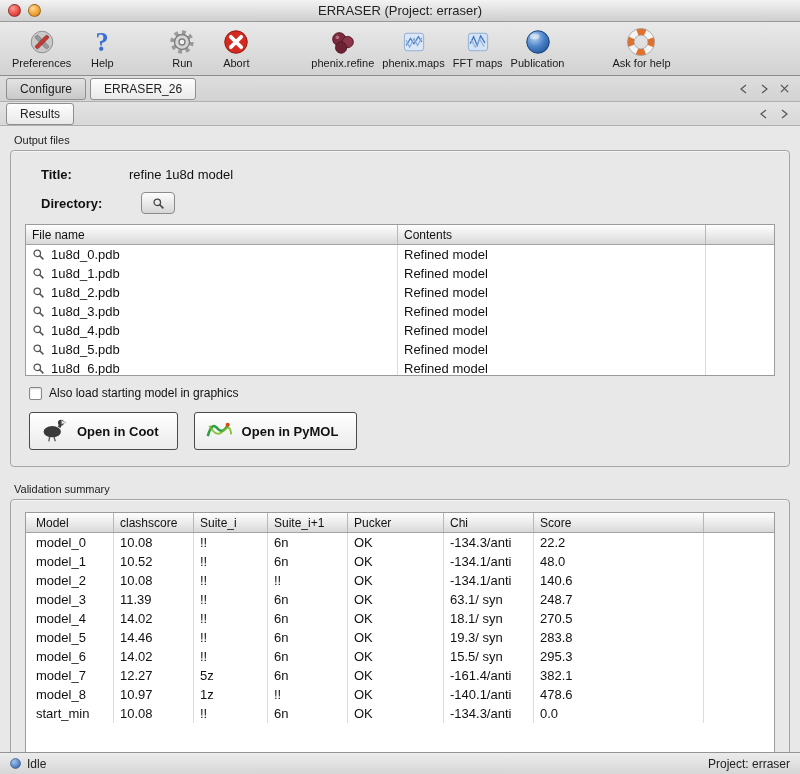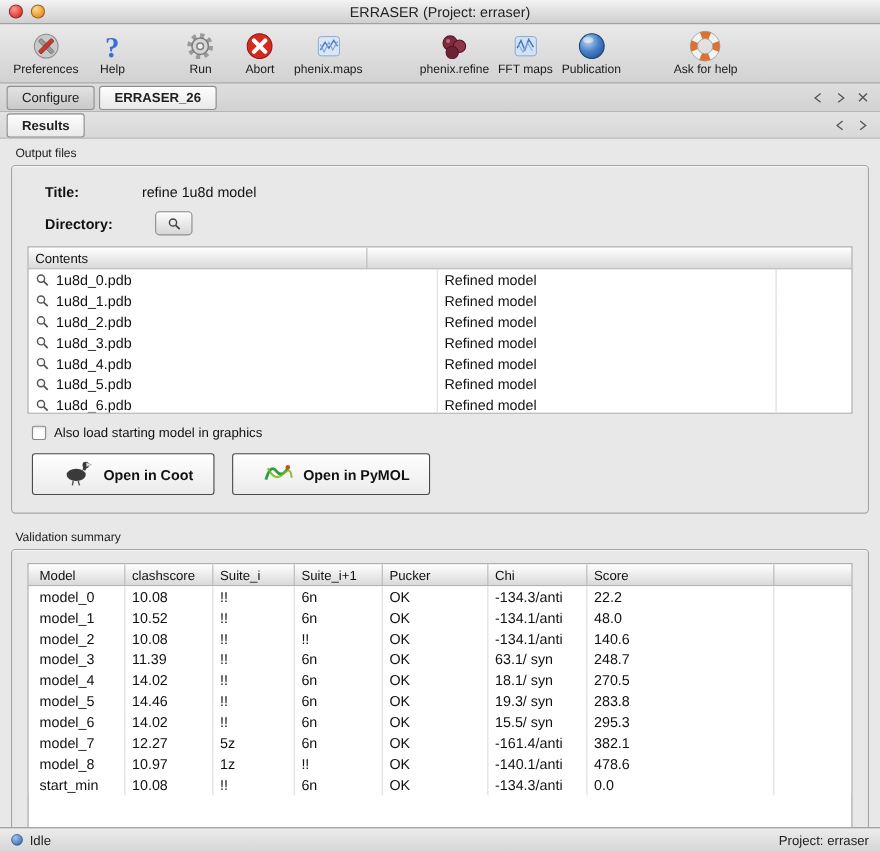--- a/index.html
+++ b/index.html
@@ -24,21 +24,21 @@
   .tool .ticon { height:31px; display:flex; align-items:center; justify-content:center; }
   .tool .tlabel { font-size:11px; color:#1a1a1a; white-space:nowrap; margin-top:0; }
   .gap-sm { margin-left:26px; } .gap-md { margin-left:44px; } .gap-lg { margin-left:40px; }
 
   
   .tabrow { flex:0 0 26px; display:flex; align-items:center; background:linear-gradient(#dedede,#d2d2d2);
     border-bottom:1px solid #b0b0b0; padding:0 6px; }
   .tabrow.sub { flex:0 0 24px; background:linear-gradient(#e3e3e3,#d8d8d8); }
   .tab { font-size:12px; padding:3px 13px; border:1px solid #8f8f8f; border-radius:3px;
     background:linear-gradient(#e3e3e3,#c9c9c9); margin-right:4px; color:#222; }
-  .tab.active { background:linear-gradient(#fdfdfd,#e9e9e9); font-weight:bold; }
+  .tab.active { background:linear-gradient(#fdfdfd,#e9e9e9); font-weight:normal; }
   .tabnav { margin-left:auto; display:flex; align-items:center; gap:8px; padding-right:4px; }
   .navbtn { width:12px; height:12px; display:flex; align-items:center; justify-content:center; }
 
   
   .content { flex:1 1 auto; padding:8px 10px 0 10px; overflow:hidden; }
   .group-label { font-size:11px; color:#222; margin:0 0 2px 4px; height:14px; }
   .group-box { border:1px solid #a5a5a5; border-radius:4px; padding:12px 14px;
     background:#e8e8e8; box-shadow:inset 0 1px 0 rgba(255,255,255,.55); }
   .vgroup { margin-top:16px; }
 
@@ -65,21 +65,21 @@
   .vc4 { width:96px; flex:0 0 96px; } .vc5 { width:90px; flex:0 0 90px; }
   .vc6 { width:170px; flex:0 0 170px; } .vc7 { flex:1 1 auto; border-right:none !important; }
   .mag { width:13px; height:13px; margin-right:6px; flex:0 0 13px; }
 
   
   .check-row { display:flex; align-items:center; gap:7px; margin:10px 0 0 4px; font-size:12px; }
   .checkbox { width:13px; height:13px; background:#fff; border:1px solid #878787; border-radius:2px;
     box-shadow:inset 0 1px 2px rgba(0,0,0,.15); }
   .btn-row { display:flex; gap:16px; margin:12px 0 4px 4px; }
   .big-btn { display:inline-flex; align-items:center; gap:9px; border:1px solid #4a4a4a; border-radius:3px;
-    background:linear-gradient(#ffffff,#ebebeb); padding:5px 18px 5px 27px; height:38px;
+    background:linear-gradient(#ffffff,#ebebeb); padding:5px 18px 5px 10px; height:38px;
     font-size:13px; font-weight:bold; color:#111; }
 
   
   .statusbar { flex:0 0 22px; border-top:1px solid #949494; background:linear-gradient(#ececec,#d6d6d6);
     display:flex; align-items:center; padding:0 10px; font-size:12px; color:#222; gap:6px; }
   .status-right { margin-left:auto; }
 </style>
 </head>
 <body>
 
@@ -124,40 +124,40 @@
     </div>
     <div class="tool">
       <span class="ticon">
         <svg width="30" height="30" viewBox="0 0 32 32">
           <circle cx="16" cy="16" r="12" fill="#d42a1f" stroke="#8f1610"></circle>
           <path d="M10.5 10.5 L21.5 21.5 M21.5 10.5 L10.5 21.5" stroke="#fff" stroke-width="4" stroke-linecap="round"></path>
         </svg>
       </span>
       <span class="tlabel">Abort</span>
     </div>
+    <div class="tool gap-md">
+      <span class="ticon">
+        <svg width="30" height="30" viewBox="0 0 32 32">
+          <circle cx="12" cy="13" r="7" fill="#7c2a3c" stroke="#4e1622"></circle>
+          <circle cx="21" cy="16" r="6" fill="#8e3448" stroke="#4e1622"></circle>
+          <circle cx="14" cy="22" r="6" fill="#6d2234" stroke="#4e1622"></circle>
+          <circle cx="10" cy="11" r="2" fill="#c98a9a" opacity="0.7"></circle>
+        </svg>
+      </span>
+      <span class="tlabel">phenix.refine</span>
+    </div>
     <div class="tool">
       <span class="ticon">
         <svg width="28" height="28" viewBox="0 0 32 32">
           <rect x="5" y="6" width="22" height="20" rx="3" fill="#dbe7f7" stroke="#89a8d0"></rect>
           <path d="M7 20 L12 12 L16 18 L21 10 L25 16" fill="none" stroke="#4a7fc1" stroke-width="1.5"></path>
           <path d="M7 14 L11 22 L16 12 L20 20 L25 11" fill="none" stroke="#7fa7d8" stroke-width="1.2"></path>
         </svg>
       </span>
       <span class="tlabel">phenix.maps</span>
-    </div>
-    <div class="tool gap-md">
-      <span class="ticon">
-        <svg width="30" height="30" viewBox="0 0 32 32">
-          <circle cx="12" cy="13" r="7" fill="#7c2a3c" stroke="#4e1622"></circle>
-          <circle cx="21" cy="16" r="6" fill="#8e3448" stroke="#4e1622"></circle>
-          <circle cx="14" cy="22" r="6" fill="#6d2234" stroke="#4e1622"></circle>
-          <circle cx="10" cy="11" r="2" fill="#c98a9a" opacity="0.7"></circle>
-        </svg>
-      </span>
-      <span class="tlabel">phenix.refine</span>
     </div>
     <div class="tool">
       <span class="ticon">
         <svg width="28" height="28" viewBox="0 0 32 32">
           <rect x="5" y="6" width="22" height="20" rx="3" fill="#d4e2f5" stroke="#89a8d0"></rect>
           <path d="M7 18 L11 10 L15 20 L19 9 L24 17" fill="none" stroke="#3f74b8" stroke-width="1.5"></path>
           <path d="M8 13 L13 22 L18 13 L23 21" fill="none" stroke="#8cb0dd" stroke-width="1.2"></path>
         </svg>
       </span>
       <span class="tlabel">FFT maps</span>
@@ -243,20 +243,21 @@
           <span class="browse-btn">
             <svg class="mag" style="margin:0" viewBox="0 0 16 16">
                 <circle cx="6.5" cy="6.5" r="4" fill="none" stroke="#444" stroke-width="1.6"></circle>
                 <line x1="9.6" y1="9.6" x2="14" y2="14" stroke="#444" stroke-width="2"></line>
               </svg>
           </span>
         </div>
 
         <div class="ttable file-table">
           <div class="thead">
+              <div class="tc fc0">File name</div>
               <div class="tc fc1">Contents</div>
               <div class="tc fc2"></div>
             </div>
           <div>
               <div class="trow">
                 <div class="tc fc0">
                   <svg class="mag" viewBox="0 0 16 16">
                     <circle cx="6.5" cy="6.5" r="4" fill="none" stroke="#555" stroke-width="1.6"></circle>
                     <line x1="9.6" y1="9.6" x2="14" y2="14" stroke="#555" stroke-width="2"></line>
                   </svg>

